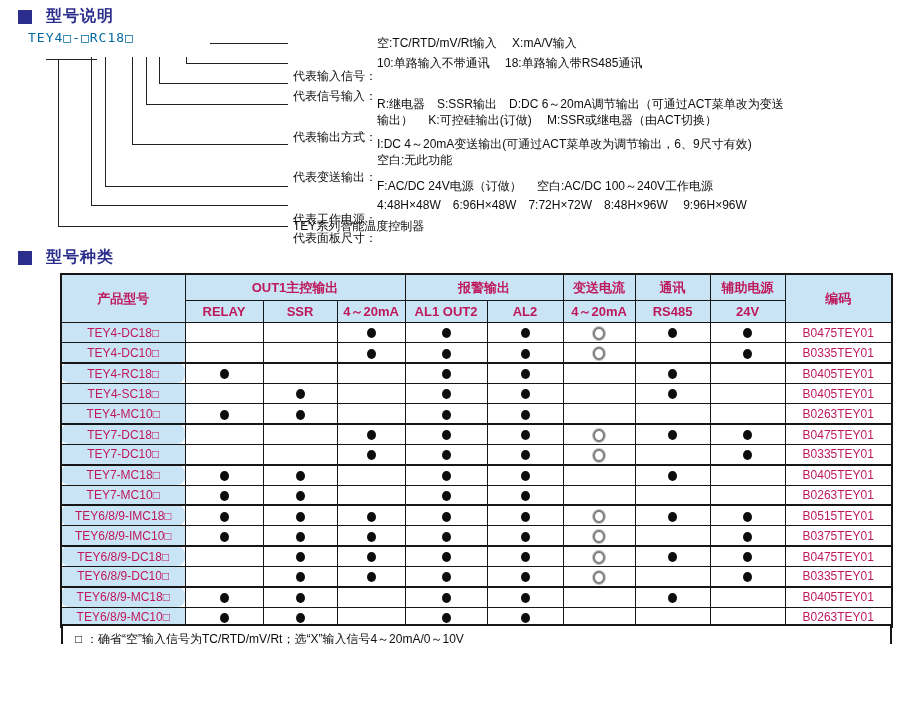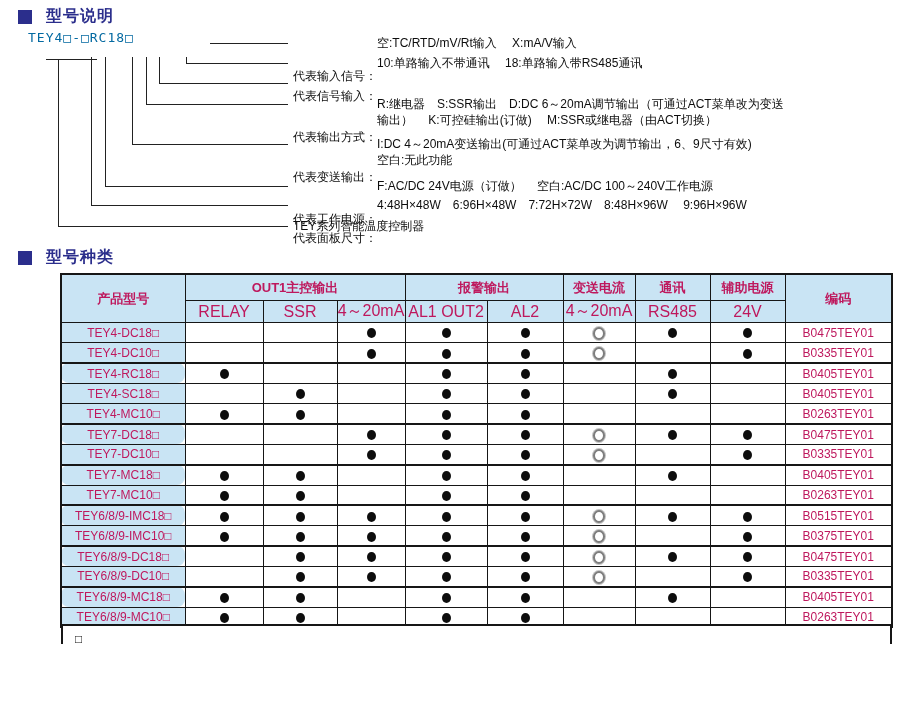--- a/index.html
+++ b/index.html
@@ -17,21 +17,21 @@
   .ann{position:absolute;left:293px;display:flex;align-items:flex-start;
        font-size:12px;line-height:15.5px;color:#0d0d0d;white-space:pre-line;}
   .ann-label{flex:0 0 auto;white-space:nowrap;margin-top:33px;}
   .ann-content{white-space:pre-line;}
   
   table.model-table{position:absolute;left:60px;top:273px;width:831px;border-collapse:collapse;
         table-layout:fixed;border:2px solid #161616;font-size:12px;color:#be185d;}
   table.model-table td{border:1px solid #161616;text-align:center;vertical-align:middle;
         padding:0;overflow:hidden;white-space:nowrap;}
   tr.h1 td{height:25px;background:var(--cellblue,#c9e4f4);font-weight:bold;font-size:13px;}
-  tr.h2 td{height:21px;background:var(--cellblue,#c9e4f4);font-weight:normal;font-size:16px;}
+  tr.h2 td{height:21px;background:var(--cellblue,#c9e4f4);font-weight:bold;font-size:13px;}
   tbody tr{height:20.33px;}
   tbody tr.sep td{border-top-width:2px;border-radius:8px;}
   td.model-cell{background:var(--cellblue,#c9e4f4);text-align:left;padding-left:5px;
         font-size:12px;letter-spacing:0;}
   td.code-cell{font-size:12px;}
   .dot{display:inline-block;width:9px;height:10px;background:#0d0d0d;border-radius:50%;vertical-align:middle;}
   .ring{display:inline-block;width:8px;height:9px;background:#fff;border:2px solid #7e7e7e;
         border-radius:50%;box-shadow:0 0 0 1px #c4c4c4;vertical-align:middle;}
   
   .legend{position:absolute;left:61px;top:624px;width:811px;height:54px;border:2px solid #161616;
@@ -319,20 +319,21 @@
           <td></td>
           <td></td>
           <td class="code-cell">B0263TEY01</td>
         </tr>
       </tbody>
   </table>
 
   <div class="legend">
     <div class="lg-row">
       <span class="lg-sym">□</span>
+      <span>：确省“空”输入信号为TC/RTD/mV/Rt；选“X”输入信号4～20mA/0～10V</span>
     </div>
     <div class="lg-row">
       <span class="lg-sym">●</span>
       <span>：标准配置功能</span>
     </div>
     <div class="lg-row">
       <span class="lg-sym gray">◎</span>
     </div>
   </div>
 

